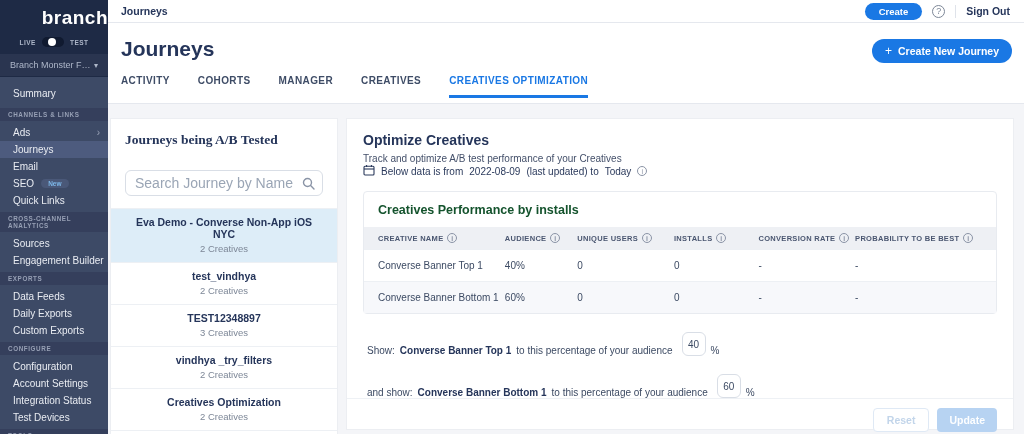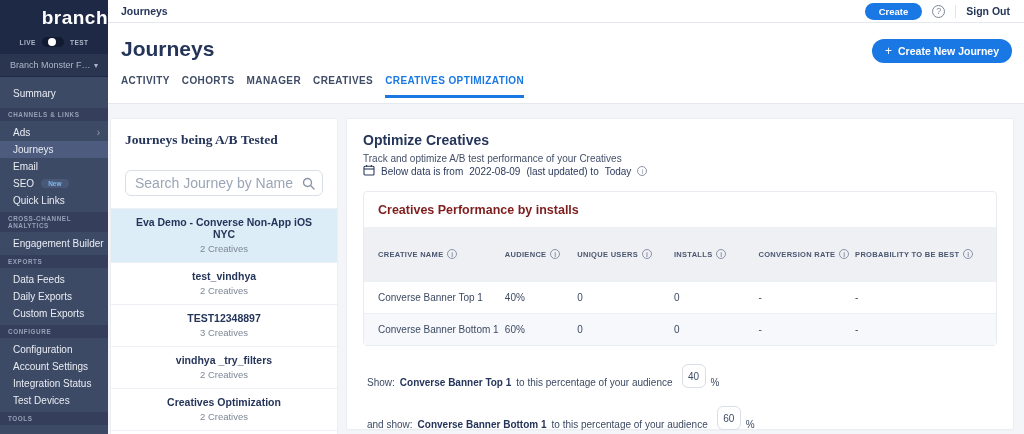--- a/index.html
+++ b/index.html
@@ -31,21 +31,21 @@
   .topbar-right { display:flex; align-items:center; gap:10px; }
   .create-btn { background:#1a78e4; color:#ffffff; font-size:9.5px; font-weight:bold; border:none; border-radius:9px; padding:3px 14px; cursor:pointer; }
   .help-circle { width:13px; height:13px; border:1.2px solid #7d8797; border-radius:50%; color:#7d8797; font-size:9px; text-align:center; line-height:11px; cursor:pointer; }
   .top-divider { width:1px; height:13px; background:#dfe3ea; }
   .signout { font-size:10.5px; font-weight:bold; color:#25355a; cursor:pointer; }
 
   .page-head { position:absolute; top:23px; left:0; right:0; height:81px; background:#ffffff; border-bottom:1px solid #e5e8ee; }
   .page-title { font-size:21px; font-weight:bold; color:#25355a; padding:14px 0 0 13px; }
   .new-journey-btn { position:absolute; right:12px; top:16px; height:24px; background:#1a78e4; color:#ffffff; border:none; border-radius:13px; font-size:10.5px; font-weight:bold; padding:0 13px; display:flex; align-items:center; gap:6px; cursor:pointer; }
   .plus-glyph { font-size:12px; font-weight:normal; }
-  .tabs { display:flex; gap:12px; padding-left:13px; margin-top:14px; }
+  .tabs { display:flex; gap:28px; padding-left:13px; margin-top:14px; }
   .tab { font-size:10px; font-weight:bold; letter-spacing:0.4px; color:#3e4c66; padding-bottom:9px; cursor:pointer; border-bottom:3px solid transparent; }
   .tab.active { color:#1a78e4; border-bottom-color:#1a78e4; }
 
   .content { position:absolute; top:104px; left:0; right:0; bottom:0; background:#f4f5f8; padding:14px 10px 0 2px; display:flex; gap:8px; }
 
   
   .left-card { width:228px; flex:none; background:#ffffff; border:1px solid #eceef2; border-bottom:none; display:flex; flex-direction:column; overflow:hidden; }
   .left-card-head { padding:13px 14px 12px; }
   .panel-title { font-size:13.5px; font-weight:bold; color:#25355a;font-family:Liberation Serif, serif; }
   .search-wrap { position:relative; margin:10px 14px 12px; }
@@ -60,22 +60,22 @@
 
   
   .right-card { flex:1; background:#ffffff; border:1px solid #eceef2; margin-bottom:4px; display:flex; flex-direction:column; padding:13px 16px 0; }
   .opt-title { font-size:14px; font-weight:bold; color:#25355a; }
   .opt-sub { font-size:10px; color:#44506a; margin-top:5px; }
   .date-note { display:flex; align-items:center; gap:6px; font-size:10px; color:#2b3a5c; }
   .date-note b { font-weight:normal; }
   .info-i { display:inline-block; width:10px; height:10px; border:1px solid #8b94a6; border-radius:50%; color:#8b94a6; font-size:7px; line-height:9px; text-align:center; font-style:normal; flex:none; }
 
   .perf-card { border:1px solid #e8ebf0; border-radius:4px; margin-top:13px; }
-  .perf-title { font-size:12.5px; font-weight:bold; color:#7f1d1d; padding:11px 14px 10px; }
-  .perf-header { display:flex; background:#eef0f4; padding:22px 14px; }
+  .perf-title { font-size:12.5px; font-weight:bold; color:#14532d; padding:11px 14px 10px; }
+  .perf-header { display:flex; background:#eef0f4; padding:6px 14px; }
   .perf-hcell { font-size:7.5px; font-weight:bold; letter-spacing:0.3px; color:#4a5670; display:flex; align-items:center; gap:4px; }
   .perf-row { display:flex; padding:10px 14px; border-top:1px solid #edf0f4; }
   .perf-row.striped { background:#f7f8fb; }
   .perf-cell { font-size:10px; color:#3c4a63; }
   .col-0 { width:21%; } .col-1 { width:12%; } .col-2 { width:16%; } .col-3 { width:14%; } .col-4 { width:16%; } .col-5 { width:21%; }
 
   .show-row { display:flex; align-items:flex-end; gap:5px; margin-top:18px; font-size:10px; color:#3c4a63; padding-left:4px; }
   .show-row .creative { font-weight:bold; color:#25355a; }
   .pct-input { width:24px; height:24px; border:1px solid #d9dee6; border-radius:6px; text-align:center; font-size:10px; color:#3c4a63; margin-left:4px; font-family:"Liberation Sans", sans-serif; }
   .show-row:nth-of-type(2) { margin-top:14px; }
@@ -118,20 +118,23 @@
       <span>Email</span>
     </div>
   <div class="nav-item">
       <span>SEO</span>
       <span class="new-badge">New</span>
     </div>
   <div class="nav-item">
       <span>Quick Links</span>
     </div>
   <div class="nav-section">CROSS-CHANNEL ANALYTICS</div>
+  <div class="nav-item">
+      <span>Sources</span>
+    </div>
   <div class="nav-item">
       <span>Engagement Builder</span>
     </div>
   <div class="nav-section">EXPORTS</div>
   <div class="nav-item">
       <span>Data Feeds</span>
     </div>
   <div class="nav-item">
       <span>Daily Exports</span>
     </div>

